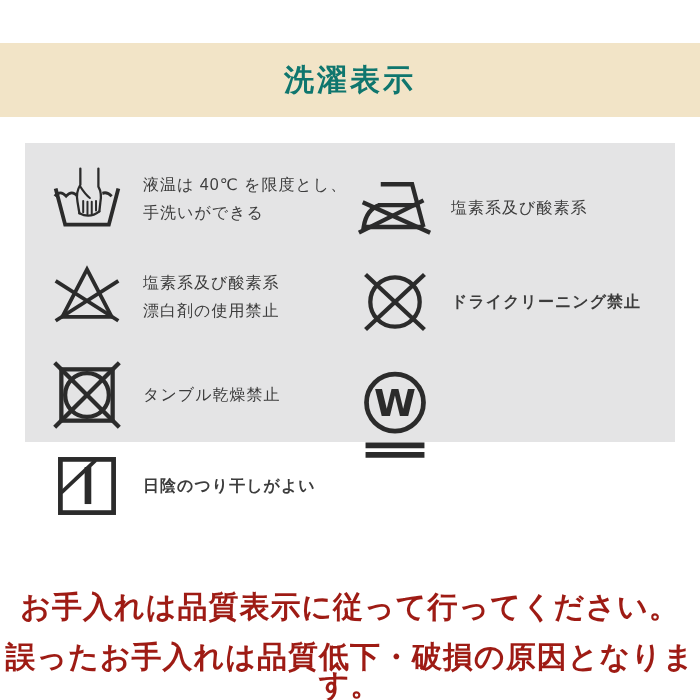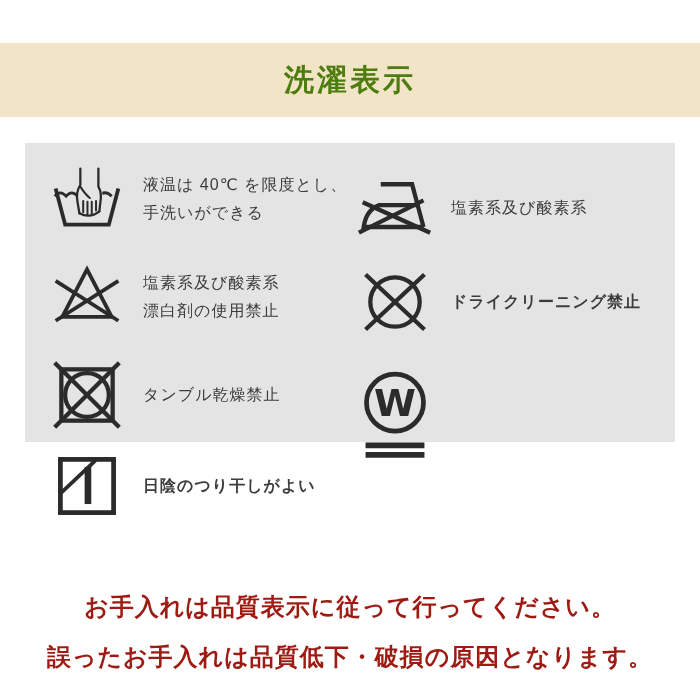--- a/index.html
+++ b/index.html
@@ -10,21 +10,21 @@
     background:#ffffff;
     font-family:"Liberation Sans","DejaVu Sans",sans-serif;
     overflow:hidden;
   }
   .banner {
     position:absolute; left:0; top:43px; width:700px; height:74px;
     background:#f2e4c7;
     display:flex; align-items:center; justify-content:center;
   }
   .banner .title {
-    font-size:30px; font-weight:bold; color:#4d7c0f; letter-spacing:3px;
+    font-size:30px; font-weight:bold; color:#0f766e; letter-spacing:3px;
   }
   .panel {
     position:absolute; left:25px; top:143px; width:650px; height:299px;
     background:#e4e4e5;
   }
   .row {
     position:absolute;
     display:flex; align-items:center;
   }
   .row .icon-box {
@@ -42,21 +42,21 @@
   .r-l1 { top:18px; }
   .r-l2 { top:116px; }
   .r-l3 { top:214px; }
   .r-l4 { top:305px;font-weight:bold; }
   .r-r1 { top:27px; }
   .r-r2 { top:121px;font-weight:bold; }
   .r-r3 { top:225px; }
   svg { display:block; }
   .footer-line {
     position:absolute; left:0; width:700px;
-    text-align:center; font-weight:bold; font-size:24px;
+    text-align:center; font-weight:bold; font-size:30px;
     color:#9e1b14; letter-spacing:1px; line-height:28px;
   }
   .footer-1 { top:593px; }
   .footer-2 { top:643px; }
 </style>
 </head>
 <body>
 
 <div class="banner">
   <div class="title">洗濯表示</div>

